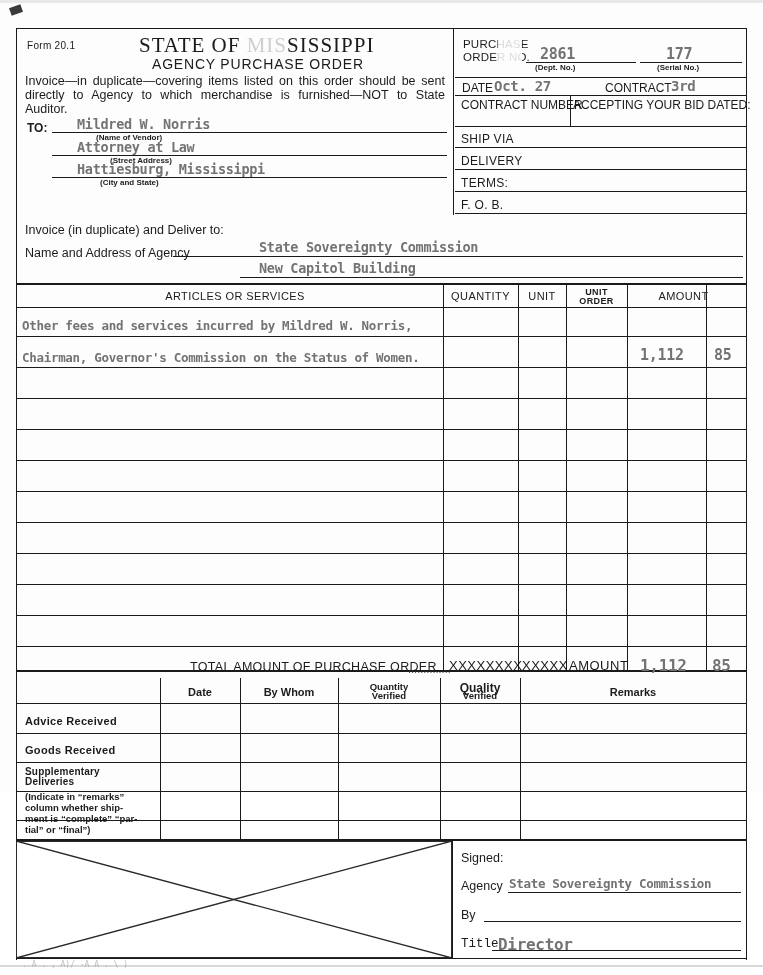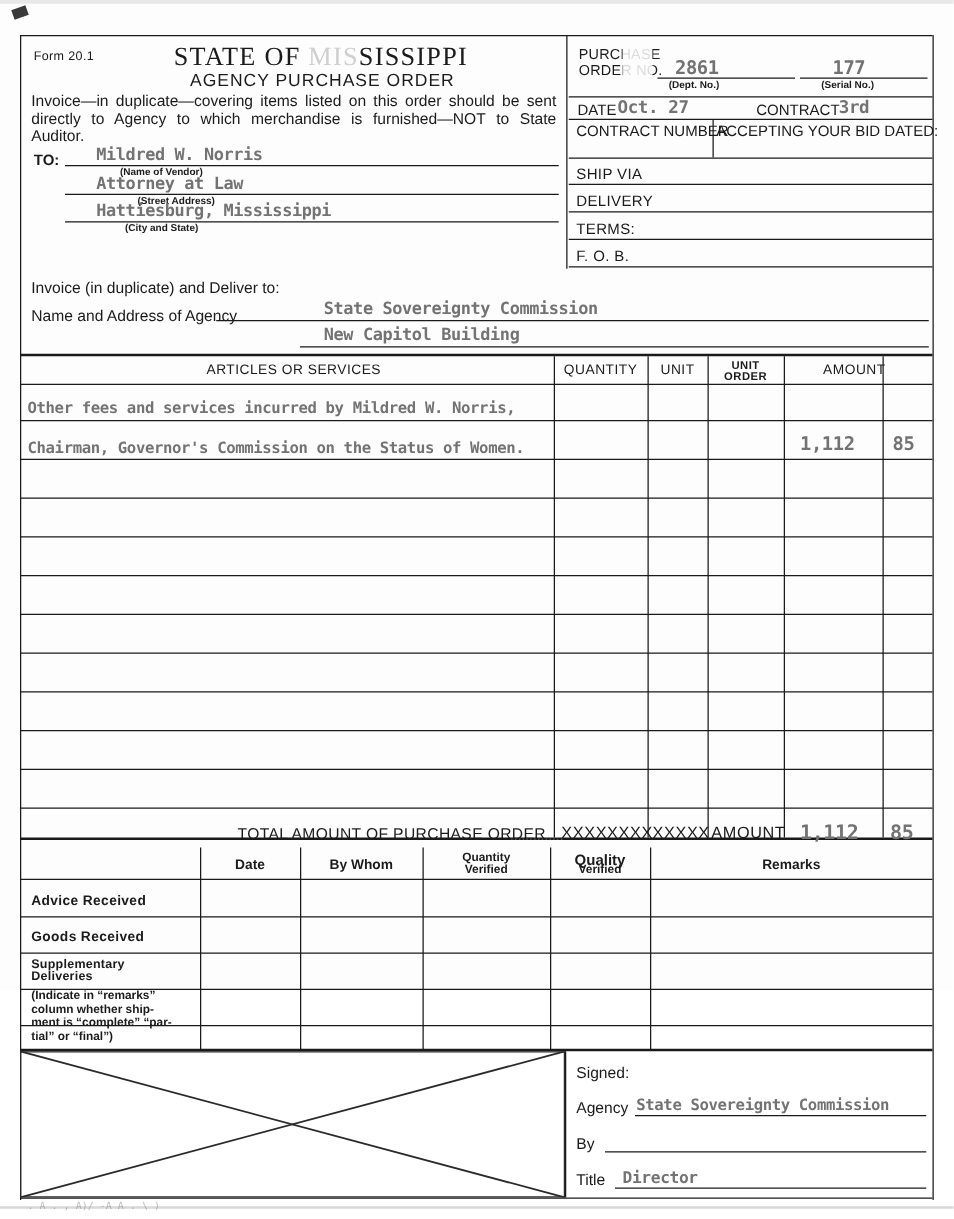--- a/index.html
+++ b/index.html
@@ -245,17 +245,17 @@
   <div class="abs form" style="left:461px;top:851px;font-size:12.5px;">Signed:</div>
 
   <div class="abs form" style="left:461px;top:879px;font-size:12.5px;">Agency</div>
   <div class="abs typed" style="left:509px;top:876px;font-size:12.5px;">State Sovereignty Commission</div>
   <div class="ln hline" style="left:508px;top:892px;width:233px;"></div>
 
   <div class="abs form" style="left:461px;top:908px;font-size:12.5px;">By</div>
   <div class="abs typed" style="left:487px;top:906px;font-size:12.5px;"></div>
   <div class="ln hline" style="left:484px;top:921px;width:257px;"></div>
 
-  <div class="abs form" style="left:461px;top:937px;font-size:12.5px;">Title</div>
-  <div class="abs typed" style="left:498px;top:935px;font-size:13px;">Director</div>
+  <div class="abs form" style="left:461px;top:937px;font-size:12.5px;font-family:Liberation Mono, monospace;">Title</div>
+  <div class="abs typed" style="left:498px;top:935px;font-size:16px;">Director</div>
   <div class="ln hline" style="left:492px;top:950px;width:249px;"></div>
 
 </div>
 
 </body></html>

